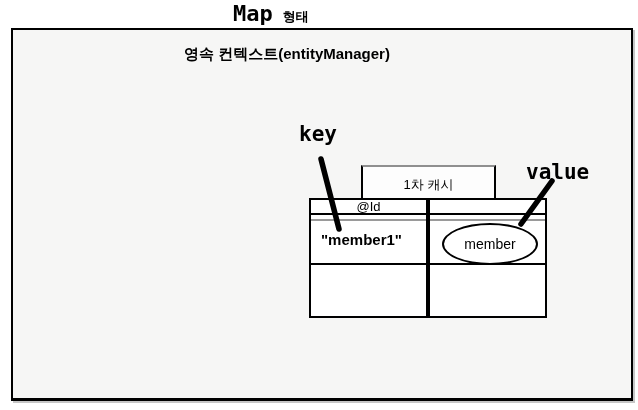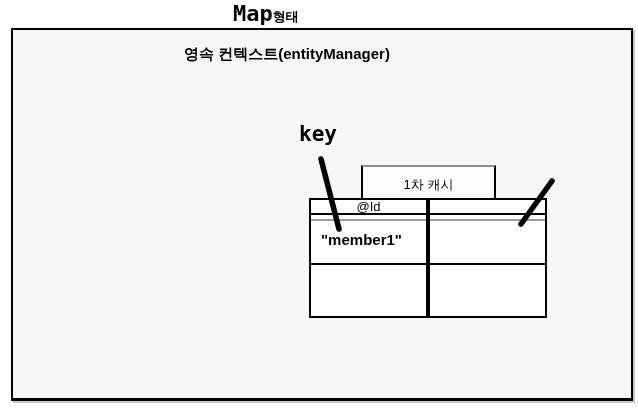--- a/index.html
+++ b/index.html
@@ -1,21 +1,21 @@
 <!DOCTYPE html>
 <html><head>
 <meta charset="utf-8">
 <style>
   html,body{margin:0;padding:0;background:#ffffff;}
   .stage{
     position:relative;width:638px;height:410px;background:#ffffff;overflow:hidden;
     font-family:"Liberation Sans","DejaVu Sans",sans-serif;color:#000;
   }
   
-  .page-title{position:absolute;left:233px;top:1px;display:flex;align-items:baseline;}
+  .page-title{position:absolute;left:233px;top:1px;display:flex;align-items:baseline;gap:10px;}
   .page-title .t-main{font-family:"DejaVu Sans Mono",monospace;font-size:22px;font-weight:600;letter-spacing:0px;}
   .page-title .t-suffix{font-size:13px;font-weight:700;}
   
   .outer-box{
     position:absolute;left:11px;top:28px;width:622px;height:373px;box-sizing:border-box;
     background:#f6f6f5;border:2px solid #000;border-bottom-width:3px;
     box-shadow:2px 2px 0 #c6c6c6;
   }
   .box-title{position:absolute;left:0;top:15px;width:548px;text-align:center;font-size:15px;font-weight:bold;}
   
@@ -60,20 +60,21 @@
   <div class="page-title">
     <span class="t-main">Map</span>
     <span class="t-suffix">형태</span>
   </div>
 
   <div class="outer-box">
     <div class="box-title">영속 컨텍스트(entityManager)</div>
   </div>
 
   <div class="float-label key-label">key</div>
+  <div class="float-label value-label">value</div>
 
   <div class="cache-tab">
     <span>1차 캐시</span>
   </div>
 
   <div class="cache-table">
     <div class="gray-line"></div>
     <div class="col-divider"></div>
     <div class="hdr-row">
       <div class="hdr-cell">@Id</div>
@@ -84,19 +85,22 @@
       <div class="cell-spacer"></div>
       <div class="cell-right"></div>
     </div>
     <div class="data-row-2">
       <div class="cell-left"></div>
       <div class="cell-spacer"></div>
       <div class="cell-right"></div>
     </div>
   </div>
 
+  <div class="entity-ellipse">
+    <span>member</span>
+  </div>
 
   <svg class="line-overlay" viewBox="0 0 638 410" xmlns="http://www.w3.org/2000/svg">
     <line x1="321" y1="159" x2="339" y2="229" stroke="#000" stroke-width="5.5" stroke-linecap="round"></line>
     <line x1="552" y1="181" x2="521" y2="224" stroke="#000" stroke-width="5.5" stroke-linecap="round"></line>
   </svg>
 
 </div>
 
 </body></html>

